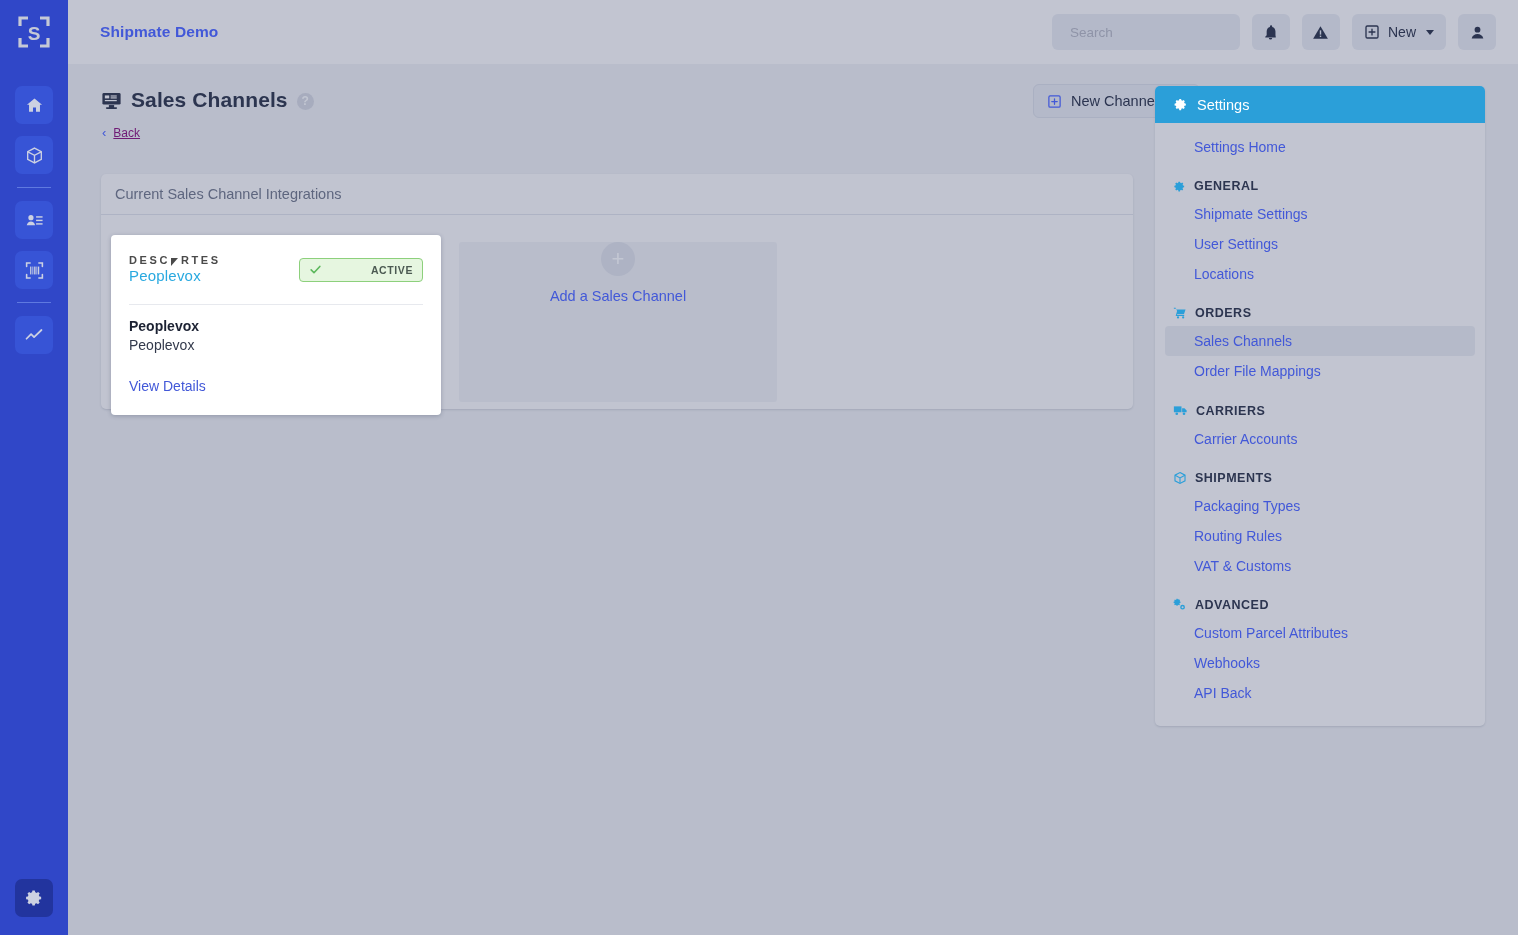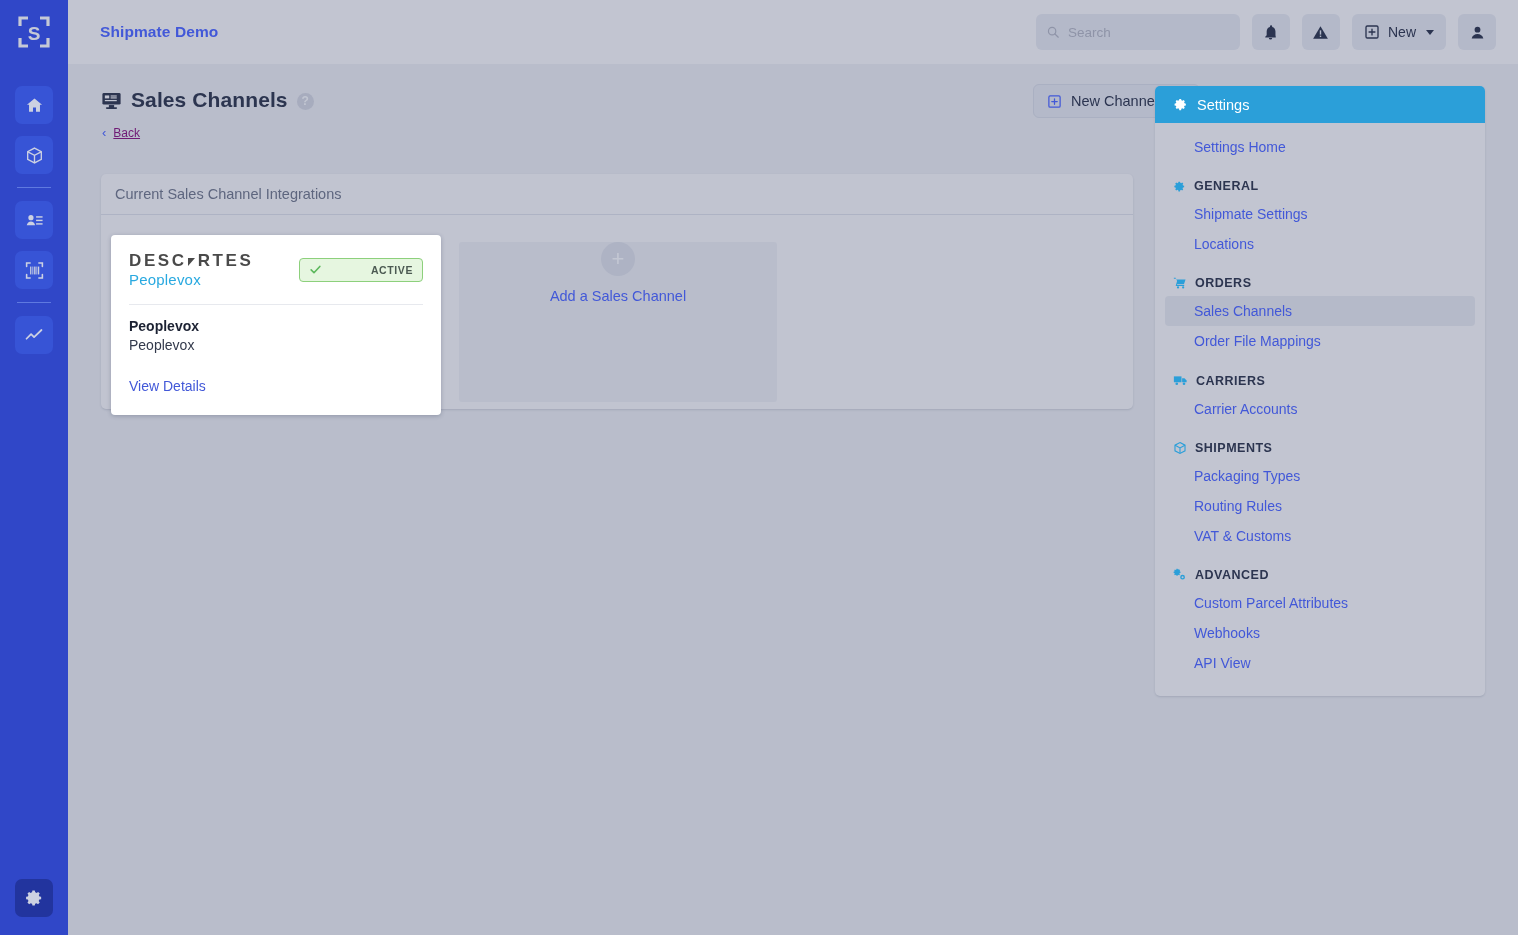--- a/index.html
+++ b/index.html
@@ -44,21 +44,21 @@
   }
   #brand {
     margin-left: 32px; color: #4258d8; font-size: 15.5px; font-weight: bold;
     letter-spacing: .1px; cursor: pointer;
   }
   #topbar-right {
     margin-left: auto; margin-right: 22px;
     display: flex; align-items: center; gap: 12px;
   }
   #search {
-    width: 204px; height: 36px; border-radius: 6px; background: #b4b9c9;
+    width: 188px; height: 36px; border-radius: 6px; background: #b4b9c9;
     display: flex; align-items: center; padding: 0 10px; cursor: text;
   }
   #search input {
     border: 0; background: transparent; outline: none; margin-left: 8px;
     font-family: "Liberation Sans", sans-serif; font-size: 13.5px;
     color: #2c3550; width: 160px;
   }
   #search input::placeholder { color: #8f94a8; }
   .icon-btn {
     width: 38px; height: 36px; border-radius: 6px; background: #b4b9c9;
@@ -133,21 +133,21 @@
     width: 330px; height: 180px; background: #ffffff;
     border-radius: 4px; box-shadow: 0 1px 4px rgba(40,50,80,.28);
     padding: 0 18px;
   }
   #card-top {
     height: 70px; display: flex; align-items: center;
     justify-content: space-between; border-bottom: 1px solid #e7e9ee;
   }
   .descartes-wrap { line-height: 1.05; }
   .descartes {
-    font-size: 17px; letter-spacing: 2.6px; color: #4a4a4a; font-weight: 600;
+    font-size: 11px; letter-spacing: 2.6px; color: #4a4a4a; font-weight: 600;
     display: flex; align-items: center;
   }
   .descartes .tri {
     display: inline-block; width: 0; height: 0;
     border-left: 7px solid #4a4a4a; border-bottom: 8px solid transparent;
     margin: 0 3px 0 1px; transform: translateY(1px);
   }
   .peoplevox-logo {
     font-size: 15px; color: #29a9e0; letter-spacing: .2px; margin-top: 2px;
   }
@@ -401,20 +401,21 @@
         <div class="s-group">
           <span style="display: inline-flex;">
             <svg width="13" height="13" viewBox="0 0 24 24">
               <path fill="#2b9fd9" d="M12 8.6a3.4 3.4 0 100 6.8 3.4 3.4 0 000-6.8zm0 5.2a1.8 1.8 0 110-3.6 1.8 1.8 0 010 3.6z"></path>
               <path fill="#2b9fd9" d="M20.6 13.4l-.05-2.8-2.1-.45a6.6 6.6 0 00-.7-1.7l1.2-1.8-2-2-1.8 1.2a6.6 6.6 0 00-1.7-.7L12.9 3h-2.8l-.45 2.15a6.6 6.6 0 00-1.7.7L6.15 4.65l-2 2 1.2 1.8a6.6 6.6 0 00-.7 1.7L2.5 10.6v2.8l2.15.45c.16.6.4 1.16.7 1.7l-1.2 1.8 2 2 1.8-1.2c.54.3 1.1.54 1.7.7l.45 2.15h2.8l.45-2.15c.6-.16 1.16-.4 1.7-.7l1.8 1.2 2-2-1.2-1.8c.3-.54.54-1.1.7-1.7z"></path>
             </svg>
           </span>
           <span>GENERAL</span>
         </div>
         <div class="s-link">Shipmate Settings</div>
+        <div class="s-link">User Settings</div>
         <div class="s-link">Locations</div>
         <div class="s-group">
           <span style="display: inline-flex;">
             <svg width="14" height="14" viewBox="0 0 24 24">
               <path fill="#2b9fd9" d="M1.5 3h3l1 3h16l-2.6 7.6H7.3l-.5 1.6h12.4v1.8H4.6L7 8.6 5.3 4.8H1.5z"></path>
               <circle cx="8.6" cy="19.6" r="1.9" fill="#2b9fd9"></circle>
               <circle cx="17.4" cy="19.6" r="1.9" fill="#2b9fd9"></circle>
             </svg>
           </span>
           <span>ORDERS</span>
@@ -451,17 +452,17 @@
               <path fill="#2b9fd9" d="M8.6 2.2a3 3 0 100 6 3 3 0 000-6zm0 4.3a1.3 1.3 0 110-2.6 1.3 1.3 0 010 2.6z"></path>
               <path fill="#2b9fd9" d="M15.6 10.4l-.05-2.2-1.7-.35a5 5 0 00-.55-1.3l.95-1.4-1.55-1.55-1.4.95a5 5 0 00-1.3-.55L9.65 2.3H7.45l-.35 1.7a5 5 0 00-1.3.55l-1.4-.95L2.85 5.15l.95 1.4a5 5 0 00-.55 1.3l-1.7.35v2.2l1.7.35c.12.46.3.9.55 1.3l-.95 1.4 1.55 1.55 1.4-.95c.4.24.84.43 1.3.55l.35 1.7h2.2l.35-1.7c.46-.12.9-.3 1.3-.55l1.4.95 1.55-1.55-.95-1.4c.24-.4.43-.84.55-1.3z" transform="translate(-.4 -.6) scale(.86)"></path>
               <path fill="#2b9fd9" d="M16.4 11.6a4.1 4.1 0 100 8.2 4.1 4.1 0 000-8.2zm0 5.8a1.7 1.7 0 110-3.4 1.7 1.7 0 010 3.4z"></path>
               <path fill="#2b9fd9" d="M22.6 16.8l-.03-1.9-1.45-.3a4.3 4.3 0 00-.47-1.1l.8-1.2-1.33-1.33-1.2.8a4.3 4.3 0 00-1.1-.47l-.3-1.45h-1.9l-.3 1.45a4.3 4.3 0 00-1.1.47l-1.2-.8-1.33 1.33.8 1.2a4.3 4.3 0 00-.47 1.1l-1.45.3v1.9l1.45.3c.1.39.26.76.47 1.1l-.8 1.2 1.33 1.33 1.2-.8c.34.2.71.37 1.1.47l.3 1.45h1.9l.3-1.45c.39-.1.76-.26 1.1-.47l1.2.8 1.33-1.33-.8-1.2c.2-.34.37-.71.47-1.1z" opacity="0"></path>
             </svg>
           </span>
           <span>ADVANCED</span>
         </div>
         <div class="s-link">Custom Parcel Attributes</div>
         <div class="s-link">Webhooks</div>
-        <div class="s-link">API View</div>
+        <div class="s-link">API Back</div>
       </div>
   </div>
 
 </div>
 
 </body></html>

